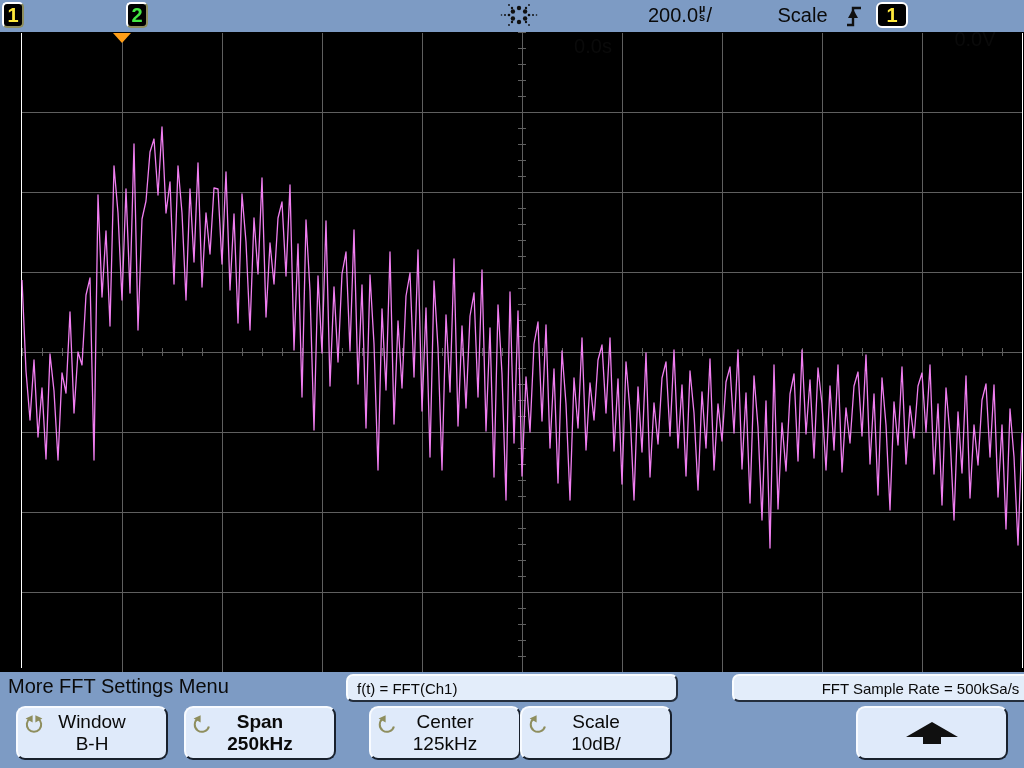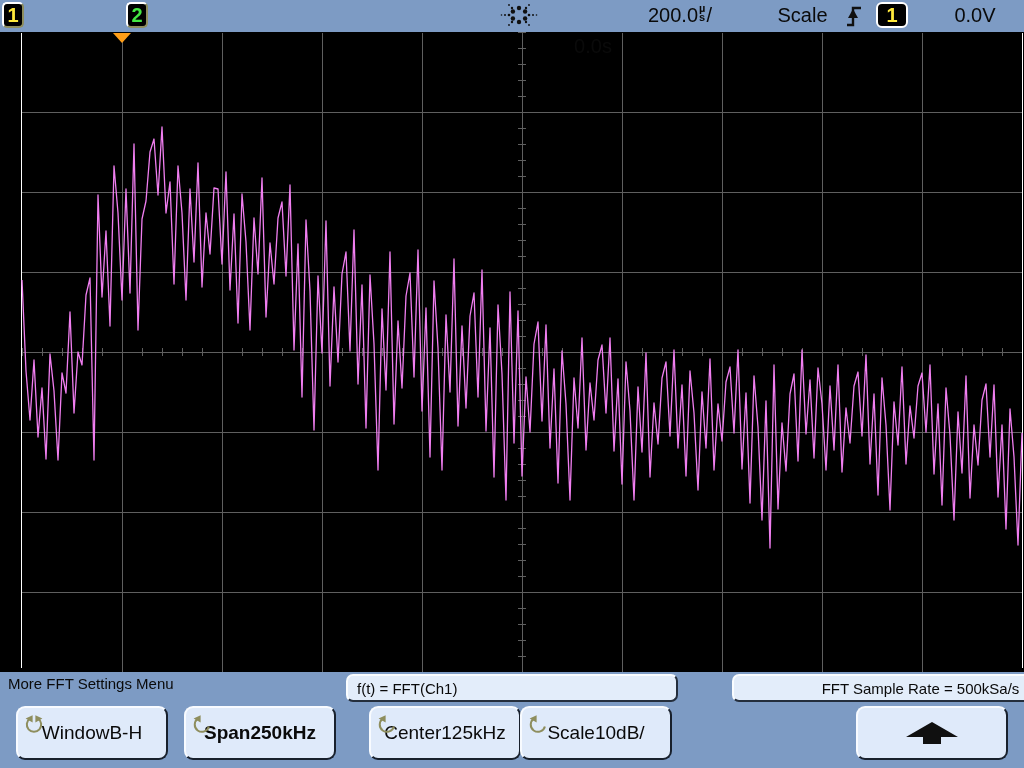--- a/index.html
+++ b/index.html
@@ -11,27 +11,27 @@
   .tb{position:absolute;top:4px;font-size:20px;white-space:nowrap;}
   .center{text-align:center;}
   .badge{position:absolute;top:2px;background:#000;border:2px solid;border-radius:5px;
          display:flex;align-items:center;justify-content:center;
          font-size:20px;font-weight:bold;}
   .chbadge{width:18px;height:22px;border-color:#ffffff #8e8e5e #8e8e5e #ffffff;}
   .trigbadge{width:28px;height:22px;border-color:#ffffff;border-radius:6px;}
   .ch1{color:#ffe93c;}
   .ch2{color:#44e844;}
   .grat{position:absolute;left:0;top:32px;}
-  .menutitle{position:absolute;left:8px;top:3px;font-size:15px;text-align:right;}
+  .menutitle{position:absolute;left:8px;top:3px;font-size:20px;text-align:right;}
   .robox{position:absolute;top:2px;height:28px;box-sizing:border-box;background:#e3edfa;
          border:2px solid;border-color:#fafdff #242e3c #242e3c #fafdff;border-radius:7px;
          font-size:15px;display:flex;align-items:center;padding:0 9px;white-space:nowrap;}
   .softkey{position:absolute;top:34px;width:152px;height:54px;box-sizing:border-box;
            background:#dfeafa;border:2px solid;border-color:#f8fbff #18202c #18202c #f8fbff;
-           border-radius:9px;display:flex;align-items:center;
+           border-radius:9px;display:flex;flex-direction:column;align-items:center;
            justify-content:center;font-size:19px;line-height:22px;cursor:pointer;}
   .softkey .knob{position:absolute;left:6px;top:7px;}
   .stack{display:inline-flex;flex-direction:column;vertical-align:top;margin:0 1px;
          font-size:11px;line-height:9px;font-weight:bold;}
   .stack i{font-style:normal;}
 </style>
 </head>
 <body>
 
 <div class="screen">
@@ -82,21 +82,21 @@
 
     <svg class="tb" style="left:845px;top:4px;" width="18" height="24" viewBox="0 0 18 24">
       <polyline points="2,21 8,21 8,4 16,4" fill="none" stroke="#101010" stroke-width="2.4"></polyline>
       <polygon points="8,5 3,14 13,14" fill="#101010"></polygon>
     </svg>
 
     <div class="badge trigbadge" style="left:876px;">
       <span class="ch1">1</span>
     </div>
 
-    <span class="tb center" style="left:935px;width:80px;">0.0V</span>
+    <span class="tb center" style="left:935px;width:80px;margin-top:24px;">0.0V</span>
   </div>
 
   <svg id="grat" class="grat" width="1024" height="640" viewBox="0 0 1024 640" shape-rendering="crispEdges">
       <line x1="122" y1="1" x2="122" y2="640" stroke="#5f5f5f" stroke-width="1"></line>
       <line x1="222" y1="1" x2="222" y2="640" stroke="#5f5f5f" stroke-width="1"></line>
       <line x1="322" y1="1" x2="322" y2="640" stroke="#5f5f5f" stroke-width="1"></line>
       <line x1="422" y1="1" x2="422" y2="640" stroke="#5f5f5f" stroke-width="1"></line>
       <line x1="522" y1="1" x2="522" y2="640" stroke="#5f5f5f" stroke-width="1"></line>
       <line x1="622" y1="1" x2="622" y2="640" stroke="#5f5f5f" stroke-width="1"></line>
       <line x1="722" y1="1" x2="722" y2="640" stroke="#5f5f5f" stroke-width="1"></line>

